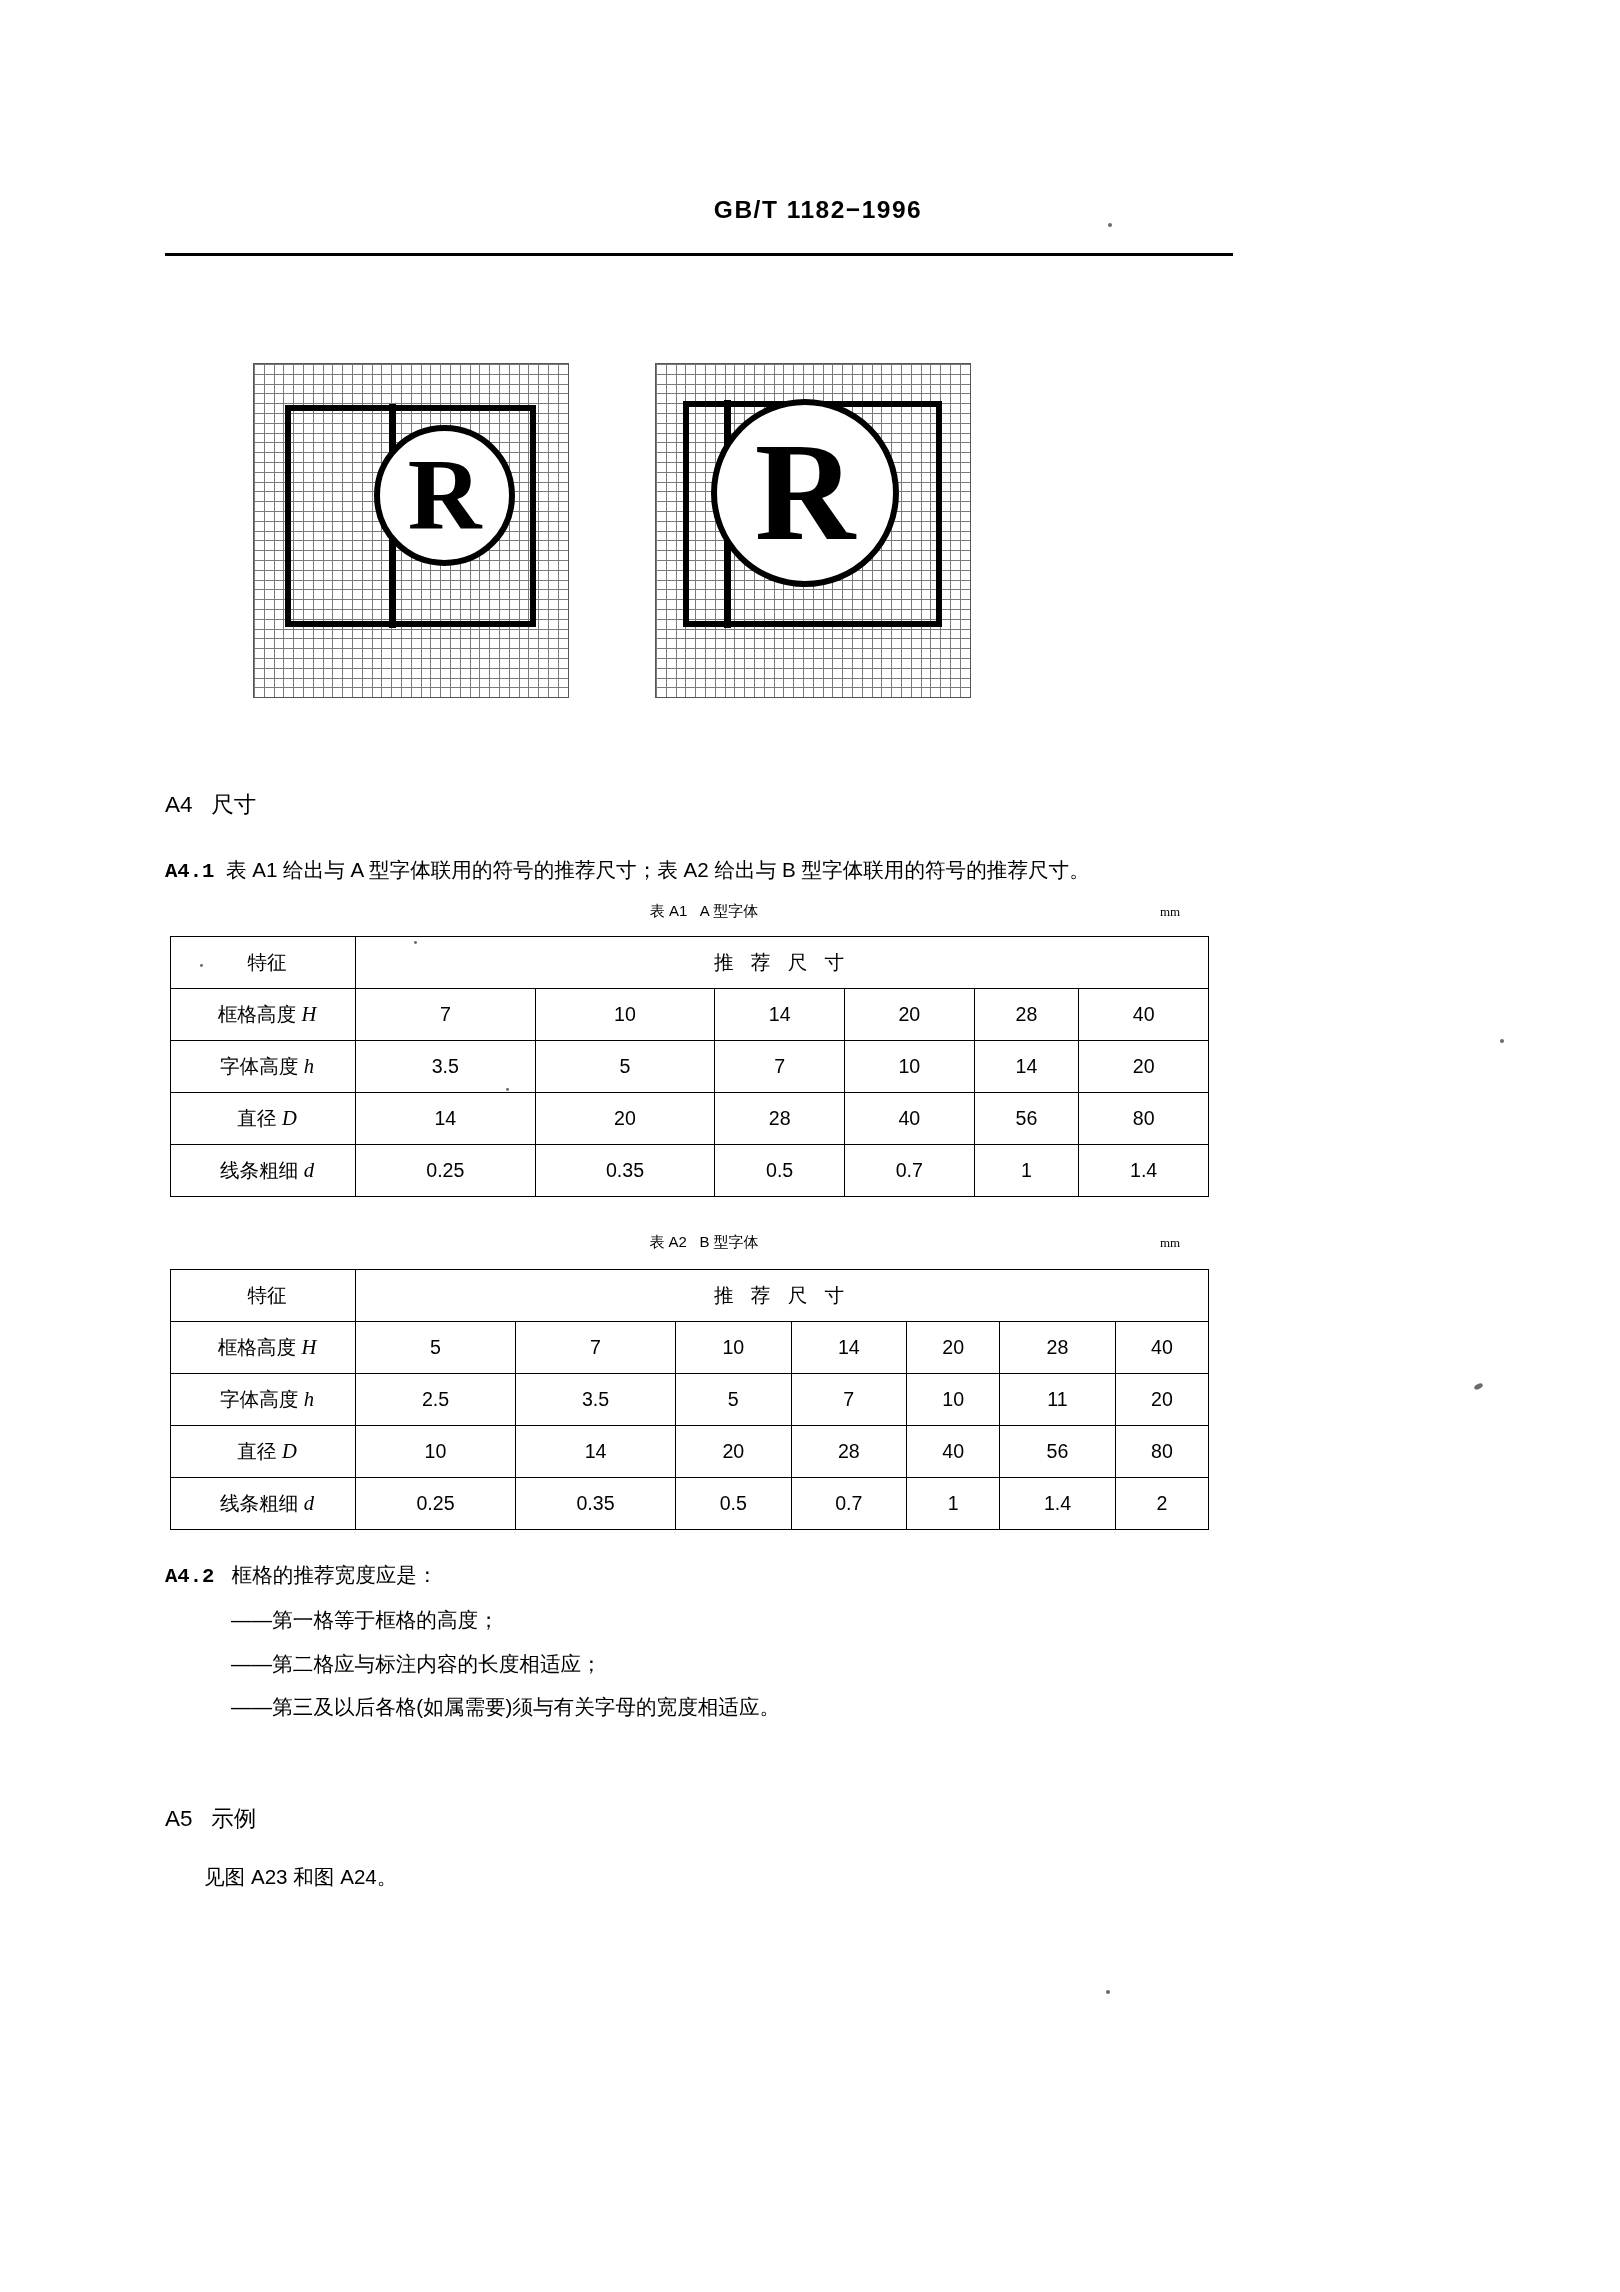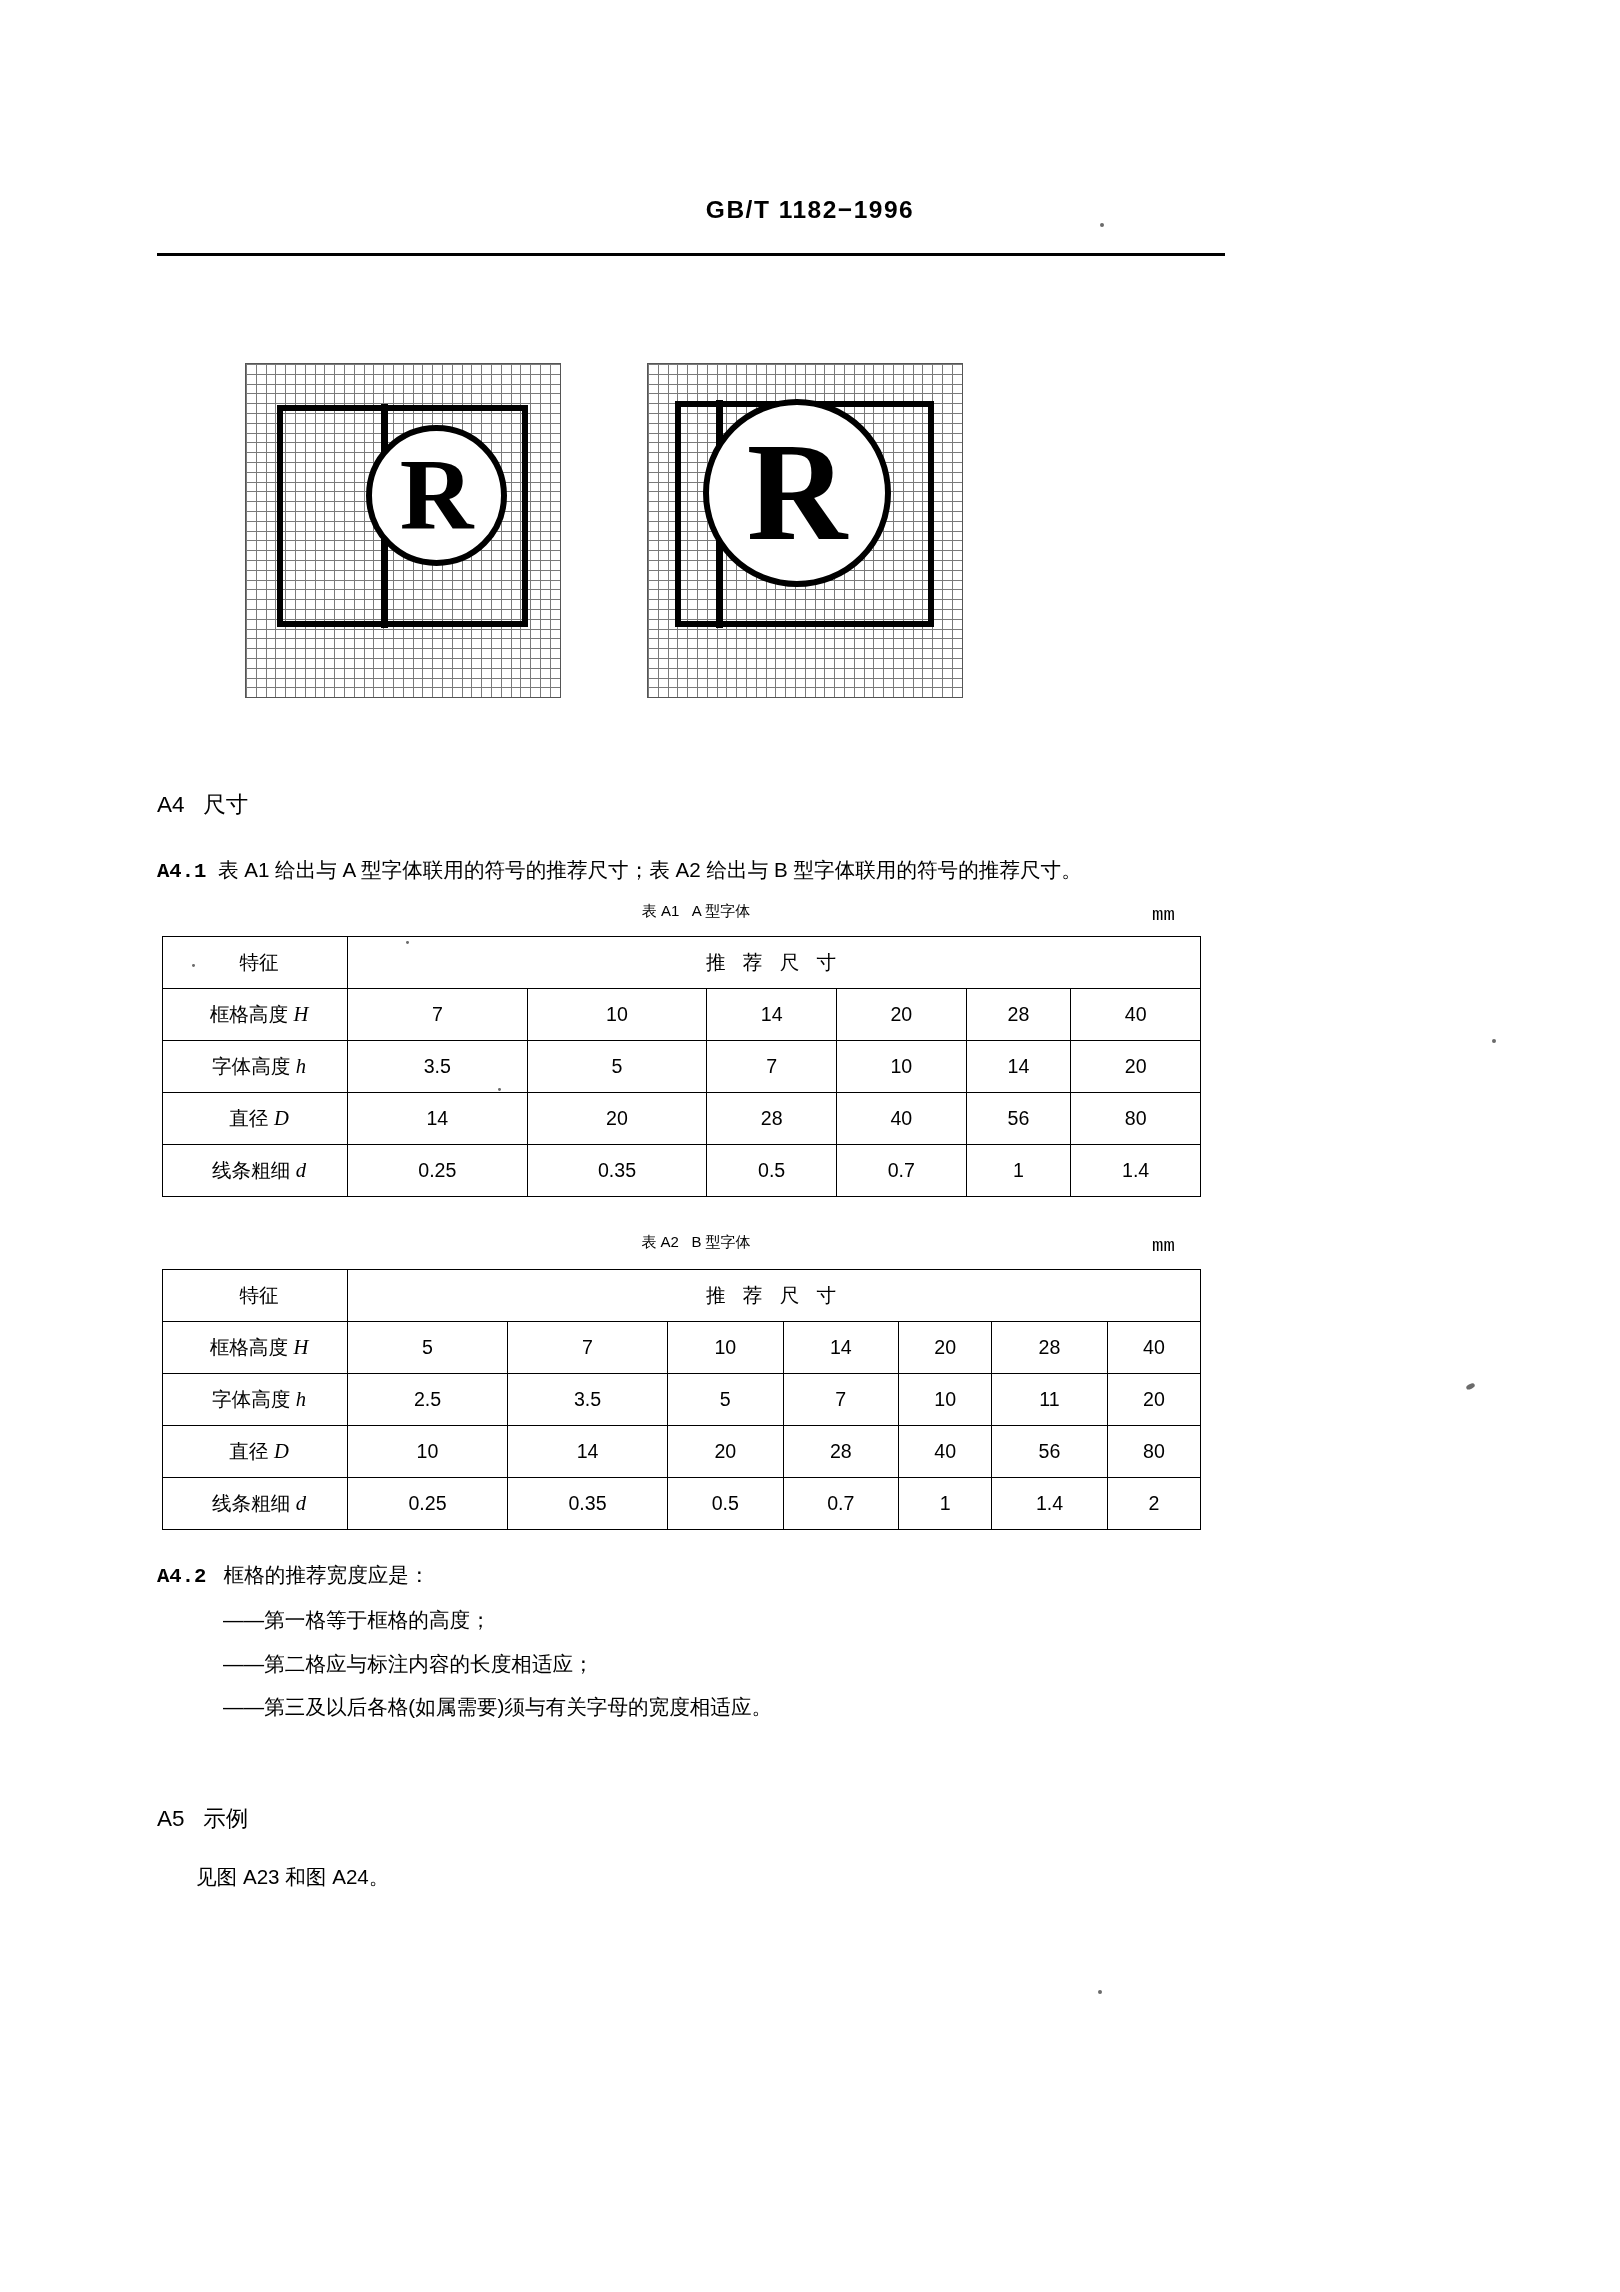--- a/index.html
+++ b/index.html
@@ -10,21 +10,21 @@
   body {
     width: 1620px;
     height: 2293px;
     position: relative;
     font-family: "Liberation Serif", "DejaVu Serif", serif;
     color: #000000;
     overflow: hidden;
   }
   .page {
     position: absolute;
-    left: 0; top: 0;
+    left: 8px; top: 0;
     width: 1396px;
     height: 2293px;
   }
   
   .doc-header {
     position: absolute;
     left: 0;
     top: 196px;
     width: 1620px;
     text-align: center;
@@ -121,22 +121,22 @@
   .tbl-title {
     position: absolute;
     font-family: "Liberation Sans", "DejaVu Sans", sans-serif;
     font-size: 15px;
     text-align: center;
     width: 1078px;
     left: 157px;
   }
   .tbl-unit {
     position: absolute;
-    font-family: Liberation Mono, monospace;
-    font-size: 19px;
+    font-family: Liberation Serif, serif;
+    font-size: 13px;
   }
   table.dim {
     position: absolute;
     border-collapse: collapse;
     font-family: "Liberation Sans", "DejaVu Sans", sans-serif;
     font-size: 19.6px;
     background: #fff;
   }
   table.dim td, table.dim th {
     border: 1.5px solid #000;

